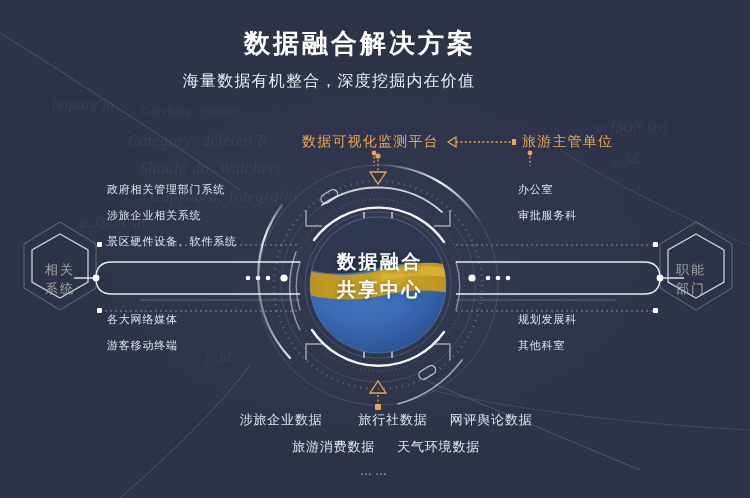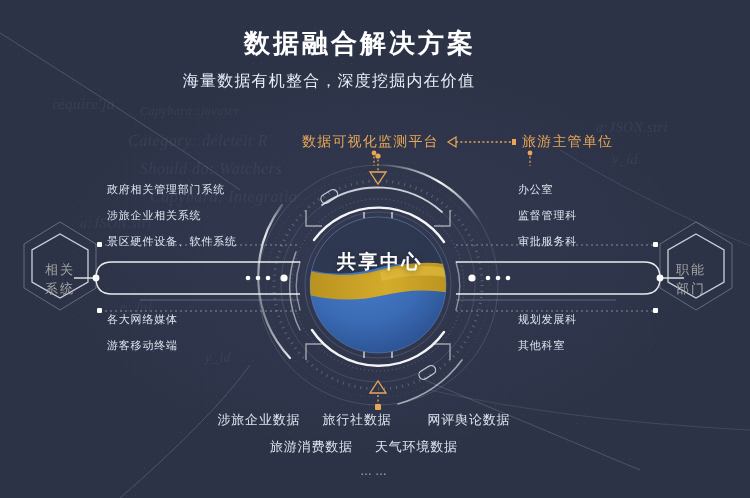--- a/index.html
+++ b/index.html
@@ -63,21 +63,21 @@
   #col-right-bot  { left:518px; top:306px; }
 
   
   #bottom-grid {
     position:absolute; top:406px; left:0; width:750px;
     display:flex; flex-direction:column; align-items:center;
   }
   #bottom-grid .brow { display:flex; }
   #bottom-grid .cell {
     font-size:13px; color:#dfe4ef; letter-spacing:.8px; line-height:27px;
-    width:105px; text-align:left;
+    width:105px; text-align:right;
   }
   #bottom-ellipsis { color:#aab2c6; font-size:12px; letter-spacing:3px; margin-top:4px; }
 
   
   .hex-label {
     position:absolute; width:86px; text-align:center;
     font-size:13px; color:#a3a3a3; letter-spacing:2px; line-height:19px;
   }
   #hex-left-label  { left:17px;  top:260px; }
   #hex-right-label { left:648px; top:260px; }
@@ -276,38 +276,38 @@
   <div class="row">政府相关管理部门系统</div>
   <div class="row">涉旅企业相关系统</div>
   <div class="row">景区硬件设备、软件系统</div>
 </div>
 <div class="col" id="col-left-bot">
   <div class="row">各大网络媒体</div>
   <div class="row">游客移动终端</div>
 </div>
 <div class="col" id="col-right-top">
   <div class="row">办公室</div>
-  <div class="row">监督管理科</div>
   <div class="row">审批服务科</div>
 </div>
 <div class="col" id="col-right-bot">
   <div class="row">规划发展科</div>
   <div class="row">其他科室</div>
 </div>
 
 <div class="hex-label" id="hex-left-label">
   <div>相关</div>
   <div>系统</div>
 </div>
 <div class="hex-label" id="hex-right-label">
   <div>职能</div>
   <div>部门</div>
 </div>
 
 <div id="core-text">
+  <div>数据融合</div>
   <div>共享中心</div>
 </div>
 
 <div id="bottom-grid">
   <div class="brow">
     <div class="cell">涉旅企业数据</div>
     <div class="cell">旅行社数据</div>
     <div class="cell">网评舆论数据</div>
   </div>
   <div class="brow">

